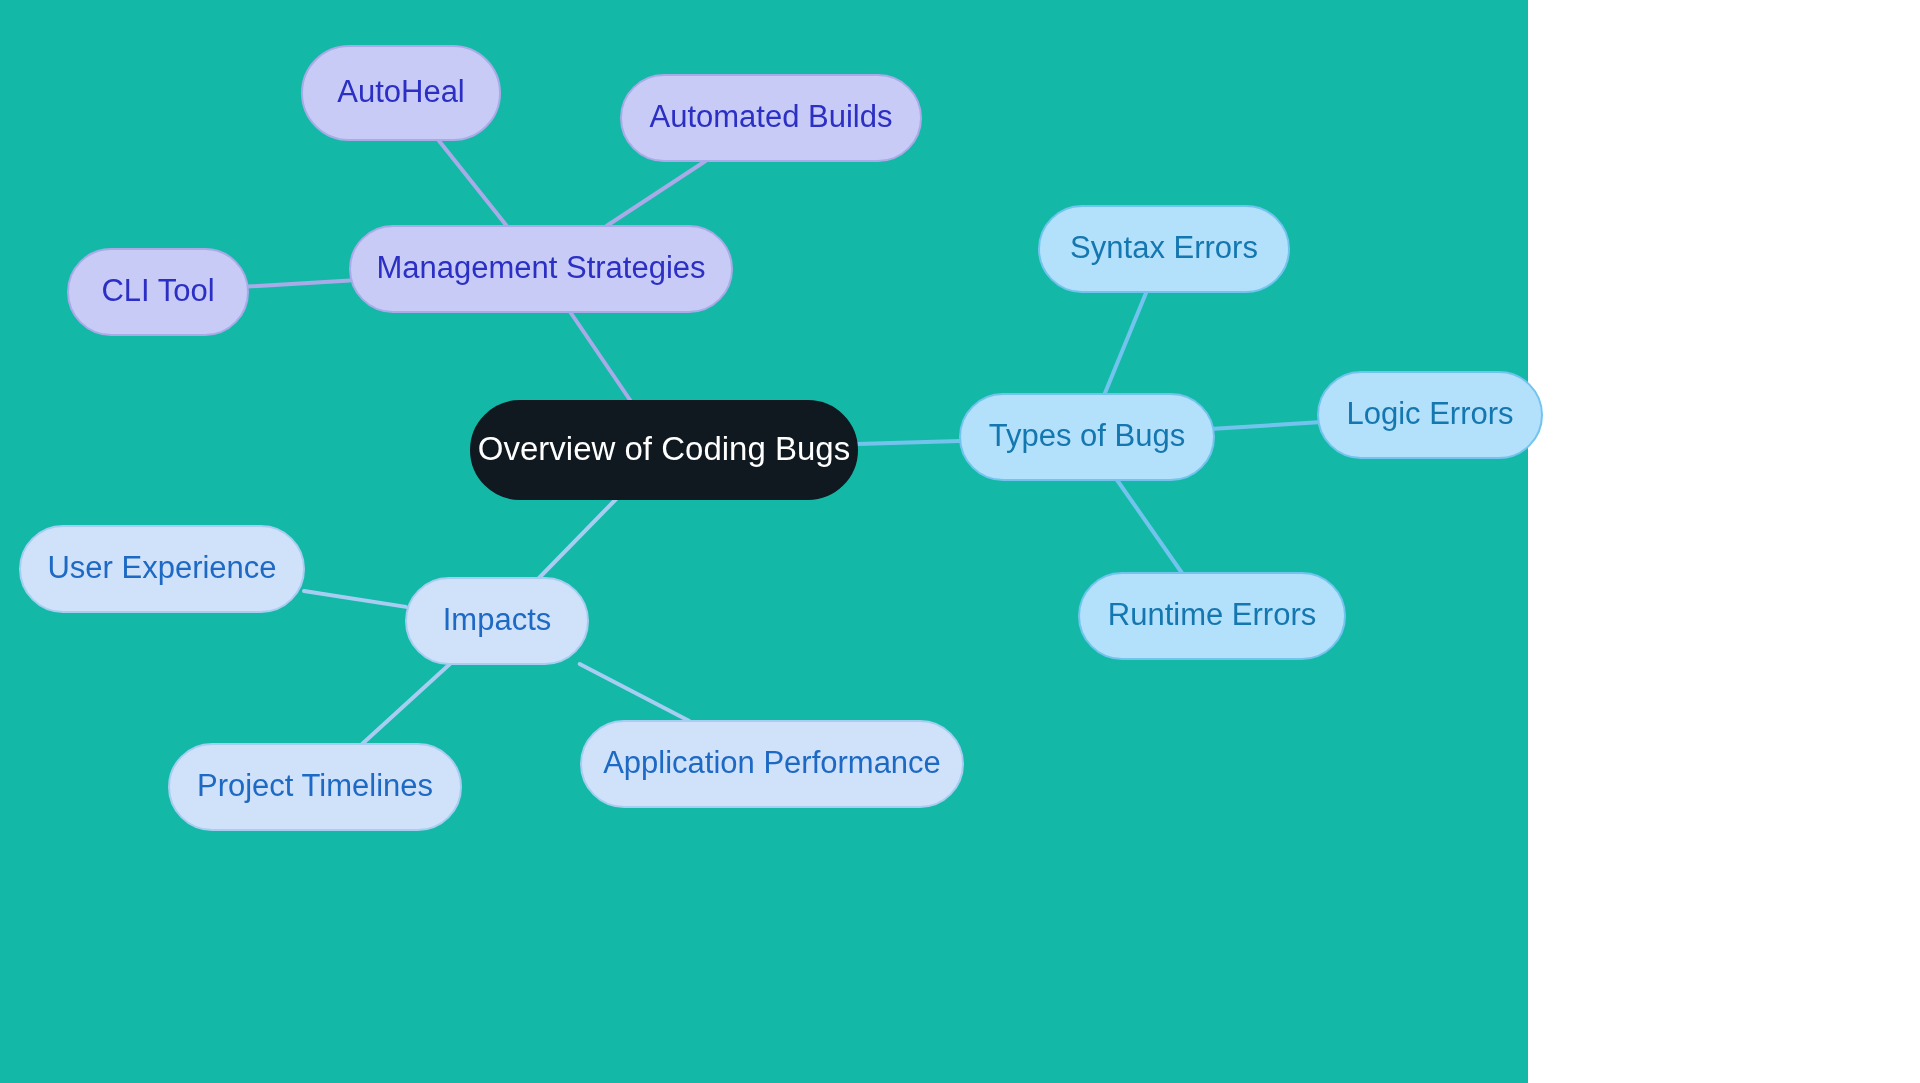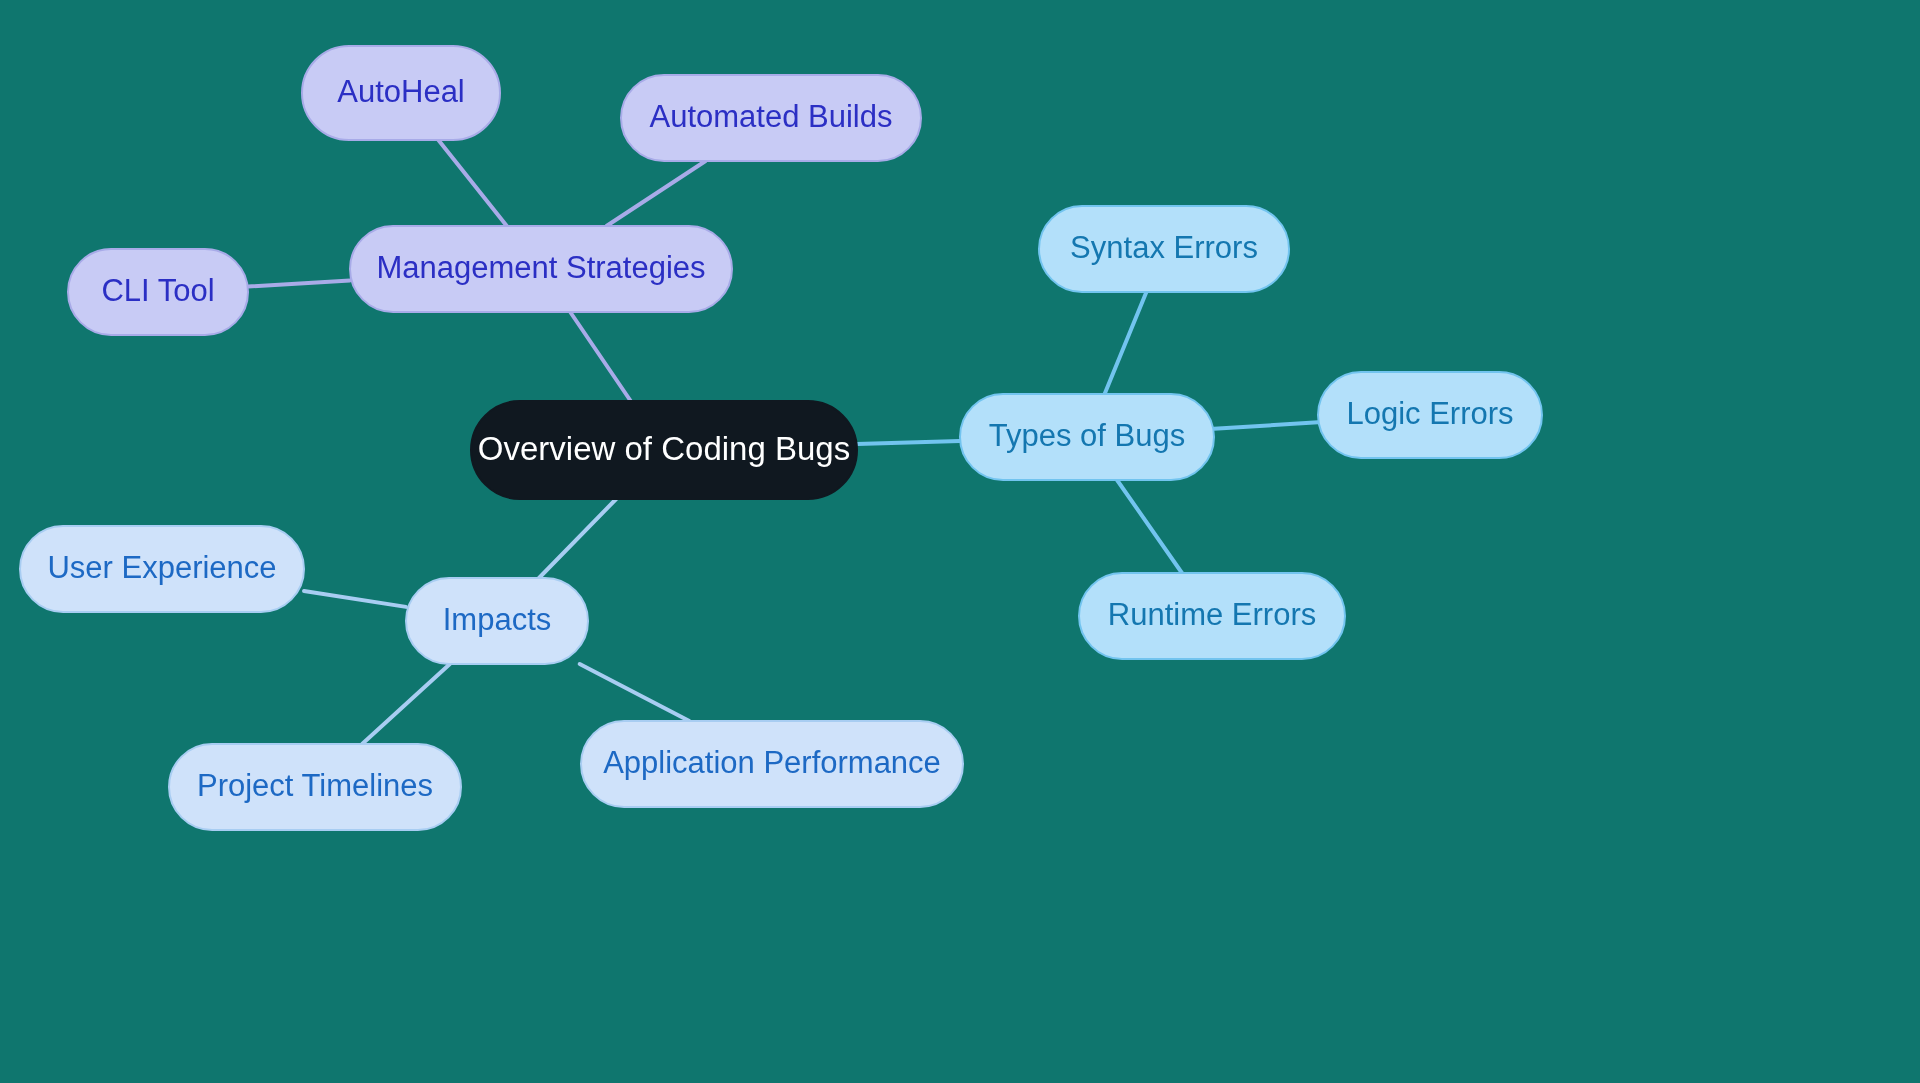--- a/index.html
+++ b/index.html
@@ -9,23 +9,23 @@
     background: #ffffff;
   }
   body {
     width: 1920px;
     height: 1083px;
     overflow: hidden;
     font-family: "Liberation Sans", sans-serif;
   }
   #mindmap-root {
     position: relative;
-    width: 1920px;
+    width: 1528px;
     height: 1083px;
-    background: #0f766e;
+    background: #14b8a6;
   }
   svg.mm-svg {
     position: absolute;
     top: 0;
     left: 0;
     width: 1920px;
     height: 1083px;
     display: block;
   }
   .edge {

